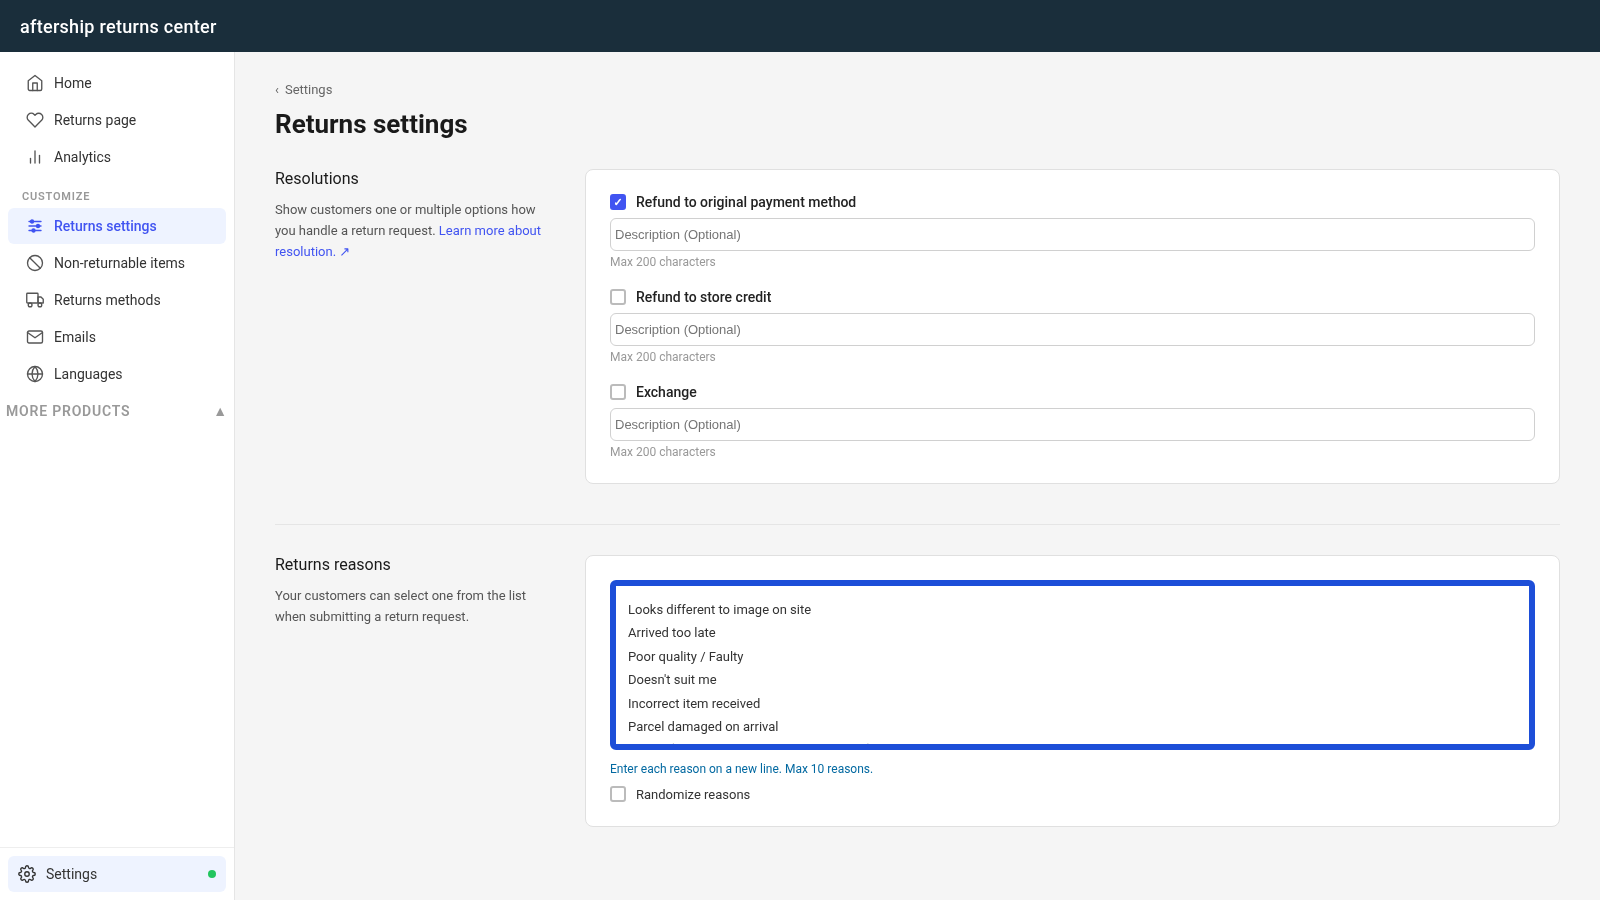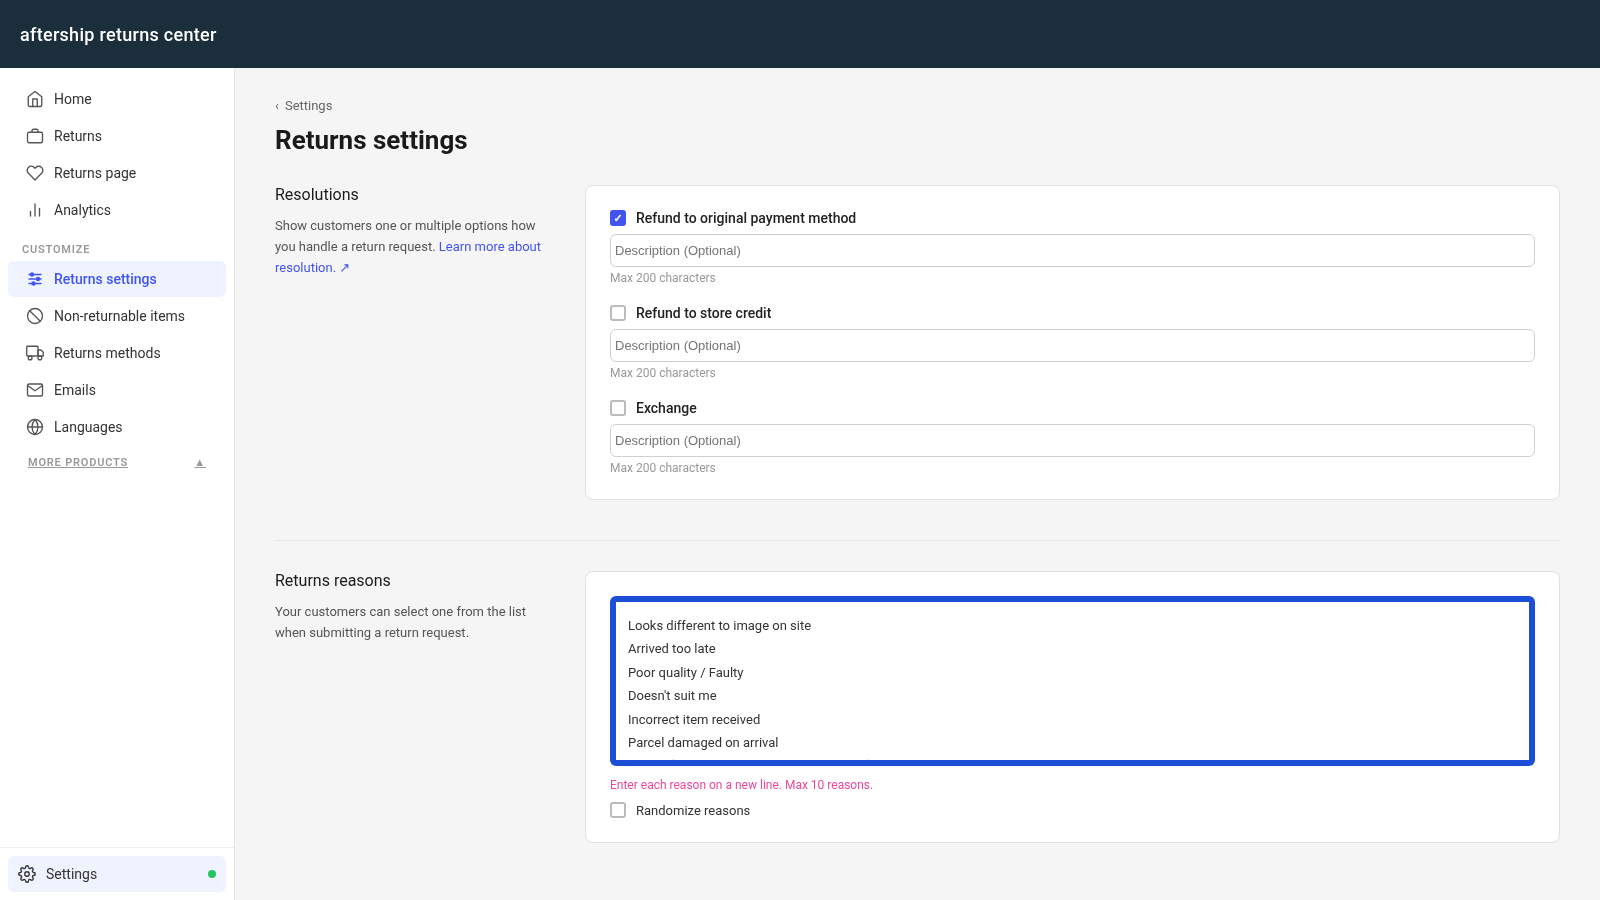--- a/index.html
+++ b/index.html
@@ -3,21 +3,21 @@
   <meta charset="utf-8">
   <style>
     * { box-sizing: border-box; margin: 0; padding: 0; }
     body { font-family: -apple-system, BlinkMacSystemFont, 'Segoe UI', Roboto, sans-serif; background: #f5f5f5; display: flex; flex-direction: column; height: 100vh; overflow: hidden; }
 
     
     .top-header {
       background: #1a2e3b;
       color: white;
       padding: 0 20px;
-      height: 68px;
+      height: 52px;
       display: flex;
       align-items: center;
       flex-shrink: 0;
     }
     .top-header .logo {
       font-size: 18px;
       font-weight: 500;
       color: white;
       letter-spacing: 0.3px;
     }
@@ -73,28 +73,27 @@
       font-weight: 600;
       color: #999;
       letter-spacing: 0.8px;
       padding: 14px 22px 4px;
       text-transform: uppercase;
     }
     .more-products-row {
       display: flex;
       align-items: center;
       justify-content: space-between;
-      padding: 10px 28px;
-      cursor: pointer;
-      font-size: 11px;
+      padding: 10px 6px;
+      cursor: pointer;
+      font-size: 14px;
       font-weight: 600;
       color: #999;
       letter-spacing: 0.8px;
       text-transform: uppercase;
-      text-decoration: underline;
     }
     .sidebar-bottom {
       border-top: 1px solid #eee;
       padding: 8px;
     }
     .settings-item {
       display: flex;
       align-items: center;
       gap: 10px;
       padding: 9px 10px;
@@ -240,21 +239,21 @@
       color: #333;
       line-height: 1.8;
       resize: none;
       outline: none;
       height: 170px;
       font-family: inherit;
       background: white;
     }
     .hint-text {
       font-size: 12px;
-      color: #ec4899;
+      color: #0369a1;
       margin-top: 8px;
       margin-bottom: 10px;
     }
     .randomize-row {
       display: flex;
       align-items: center;
       gap: 10px;
     }
     .randomize-row label {
       font-size: 13px;
@@ -286,29 +285,20 @@
       <div class="nav-item">
         <span class="nav-icon">
           <svg width="18" height="18" viewBox="0 0 24 24" fill="none" stroke="#555" stroke-width="1.8" stroke-linecap="round" stroke-linejoin="round">
             <path d="M3 9l9-7 9 7v11a2 2 0 01-2 2H5a2 2 0 01-2-2z"></path>
               <polyline points="9 22 9 12 15 12 15 22"></polyline>
           </svg>
         </span>
         <span>Home</span>
       </div>
 
-      <div class="nav-item">
-        <span class="nav-icon">
-          <svg width="18" height="18" viewBox="0 0 24 24" fill="none" stroke="#555" stroke-width="1.8" stroke-linecap="round" stroke-linejoin="round">
-            <rect x="2" y="7" width="20" height="14" rx="2"></rect>
-              <path d="M16 7V5a2 2 0 00-2-2h-4a2 2 0 00-2 2v2"></path>
-          </svg>
-        </span>
-        <span>Returns</span>
-      </div>
 
       <div class="nav-item">
         <span class="nav-icon">
           <svg width="18" height="18" viewBox="0 0 24 24" fill="none" stroke="#555" stroke-width="1.8" stroke-linecap="round" stroke-linejoin="round">
             <path d="M20.84 4.61a5.5 5.5 0 00-7.78 0L12 5.67l-1.06-1.06a5.5 5.5 0 00-7.78 7.78l1.06 1.06L12 21.23l7.78-7.78 1.06-1.06a5.5 5.5 0 000-7.78z"></path>
           </svg>
         </span>
         <span>Returns page</span>
       </div>
 

